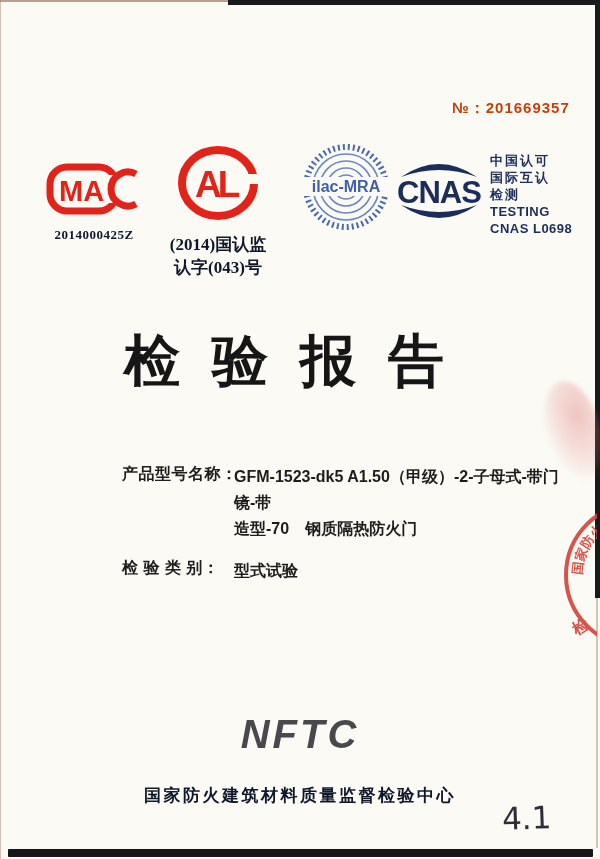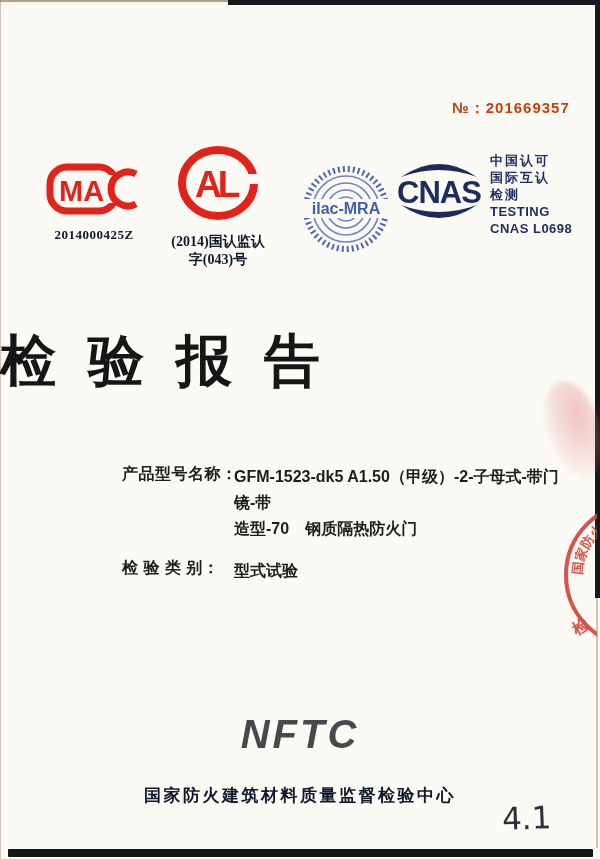--- a/index.html
+++ b/index.html
@@ -13,30 +13,30 @@
   .edge-right-lower{position:absolute;right:2px;top:598px;width:2px;height:250px;background:#d9c3b9;}
   .edge-bottom{position:absolute;left:8px;right:7px;bottom:2px;height:8px;background:#14161a;border-radius:1px;}
   .edge-left{position:absolute;left:0;top:0;width:1px;height:100%;background:rgba(150,110,85,.4);}
 
   .report-no{position:absolute;left:452px;top:99px;font-size:15px;font-weight:600;color:#c2410c;letter-spacing:1px;}
 
   
   .logo-block{position:absolute;text-align:center;}
   .cma-block{left:44px;top:160px;width:100px;}
   .cal-block{left:166px;top:146px;width:104px;}
-  .ilac-block{left:302px;top:165px;width:88px;}
+  .ilac-block{left:302px;top:143px;width:88px;}
   .cnas-block{left:392px;top:160px;width:94px;}
   .logo-caption{margin-top:5px;font-family:"Liberation Serif",serif;font-weight:bold;color:#0f172a;}
   .cma-caption{font-size:13px;letter-spacing:.5px;}
-  .cal-caption{font-size:14px;}
+  .cal-caption{font-size:17px;}
   .cnas-text{position:absolute;left:490px;top:152px;color:#1c2c5b;font-weight:bold;}
   .cnas-text .zh{font-size:13px;line-height:17px;letter-spacing:2px;}
   .cnas-text .en{font-size:13px;line-height:17px;letter-spacing:.5px;}
 
-  .doc-title{position:absolute;left:0;right:0;top:324px;text-align:left;font-size:56px;font-weight:700;color:#161616;letter-spacing:32px;white-space:nowrap;}
+  .doc-title{position:absolute;left:0;right:0;top:324px;text-align:center;font-size:56px;font-weight:700;color:#161616;letter-spacing:32px;white-space:nowrap;}
 
   
   .fields{position:absolute;left:122px;top:464px;width:456px;color:#1d1d1d;font-size:16px;font-weight:600;}
   .field-row{display:flex;align-items:flex-start;}
   .row-1{margin-bottom:31px;}
   .row-2{margin-bottom:16px;}
   .field-label{width:112px;flex-shrink:0;white-space:nowrap;letter-spacing:.5px;}
   .field-value{flex:1;line-height:26px;white-space:pre-wrap;}
 
   .nftc{position:absolute;left:0;right:0;top:712px;text-align:center;font-size:40px;font-weight:700;font-style:italic;letter-spacing:3px;color:#49494d;}

